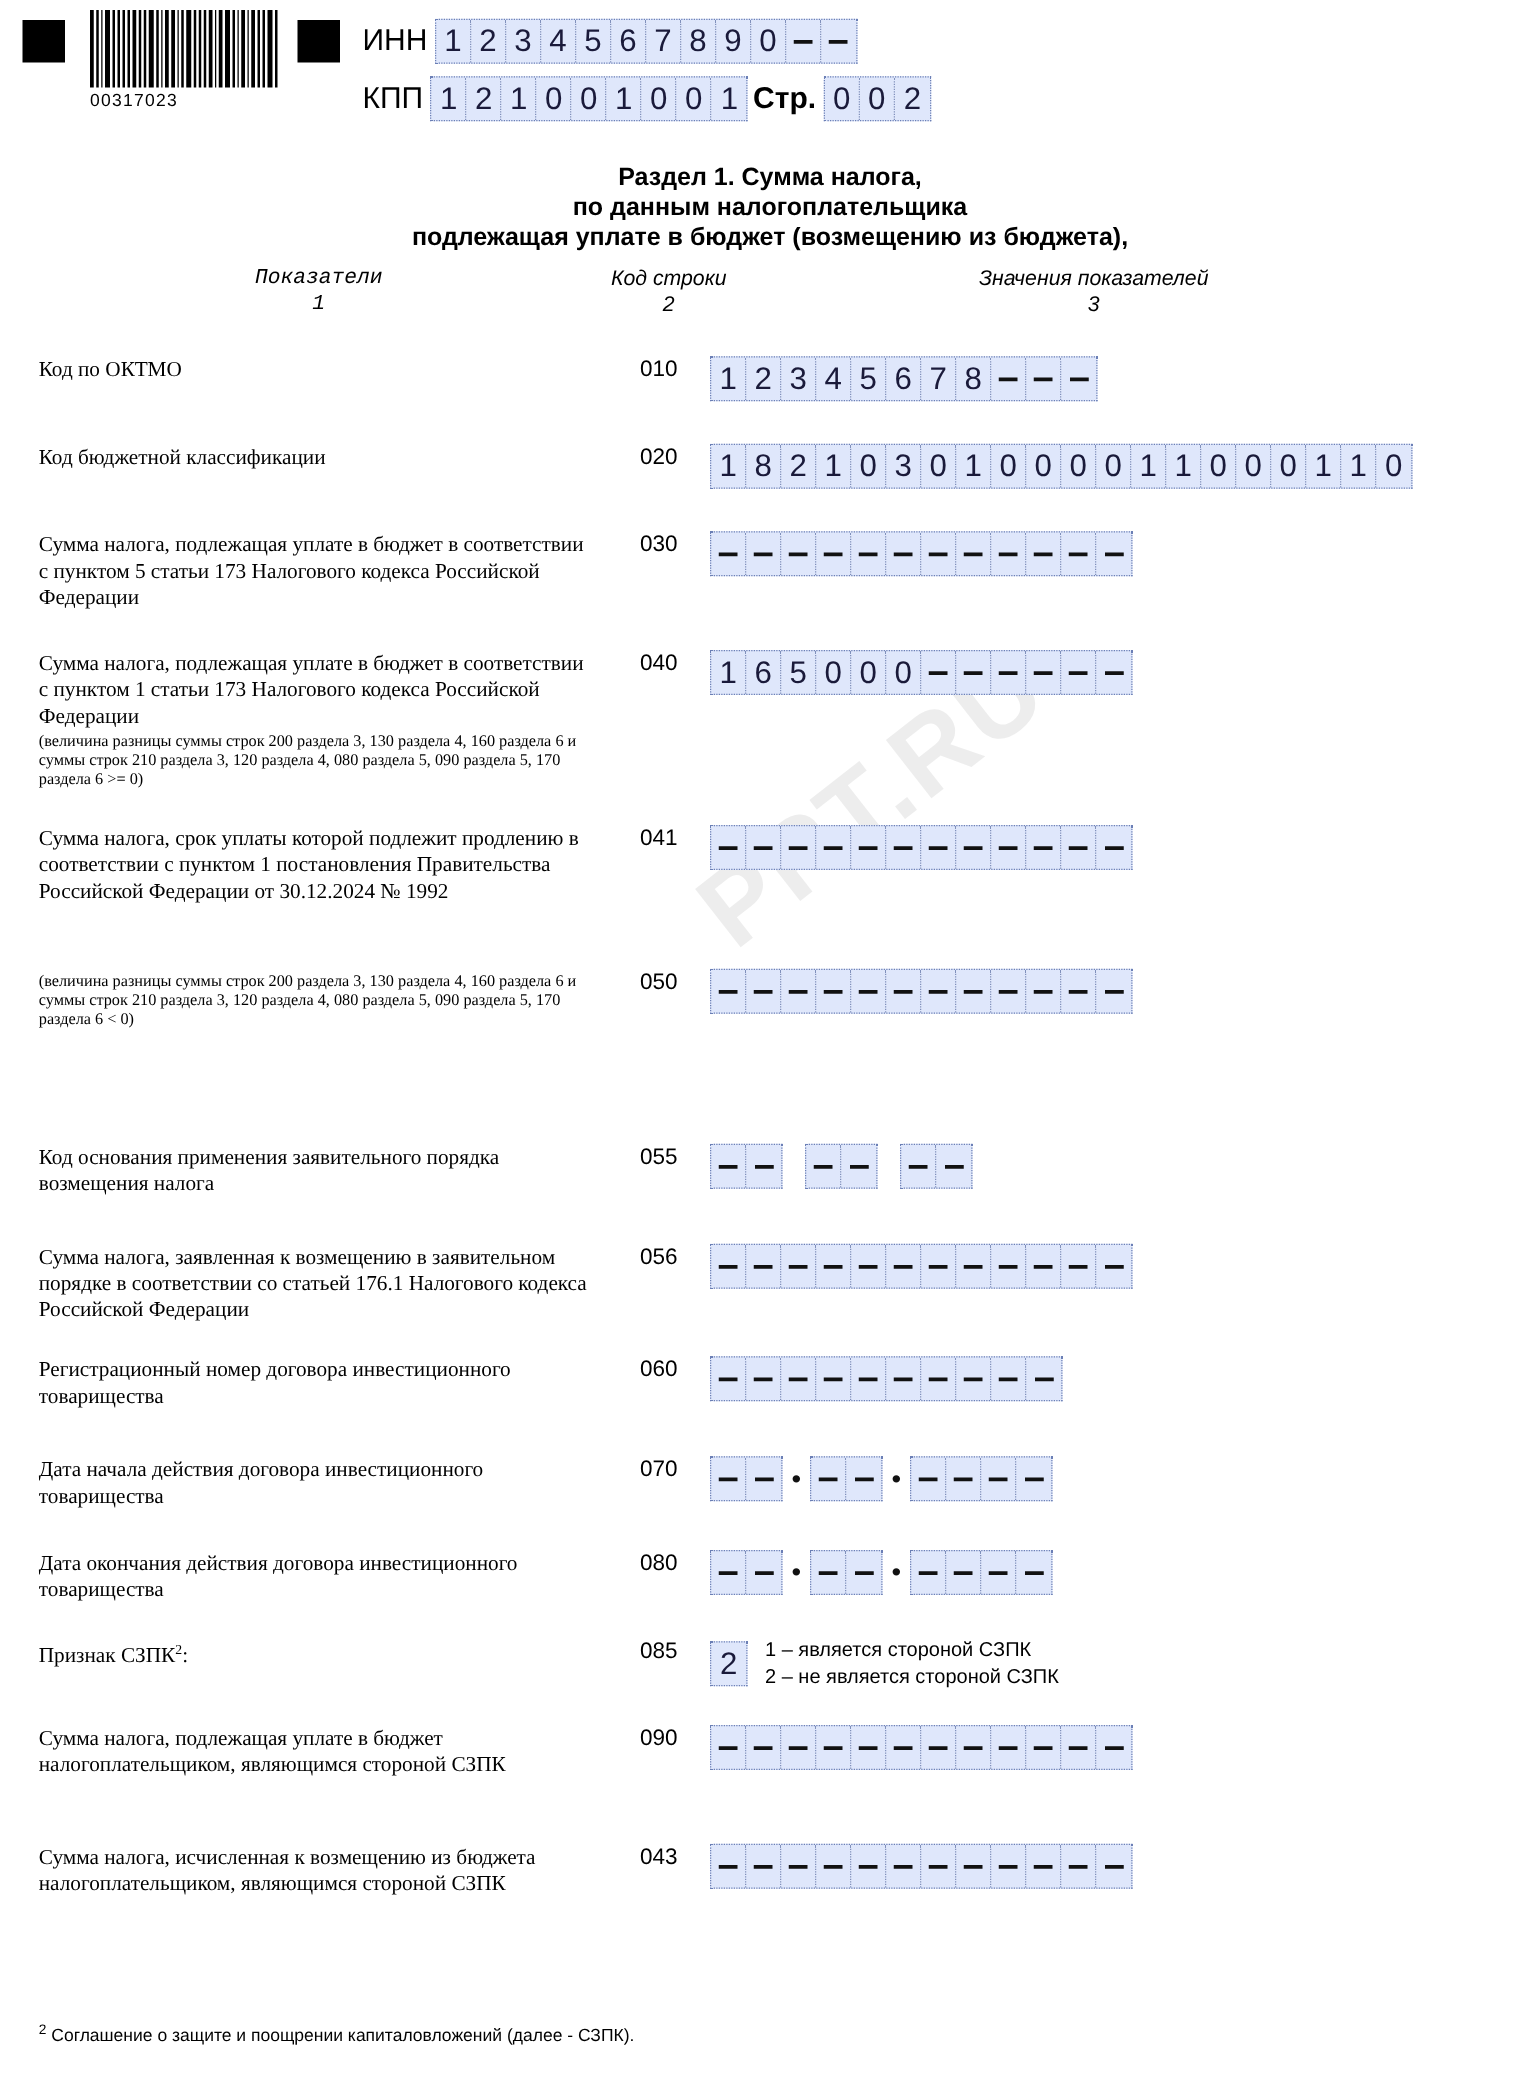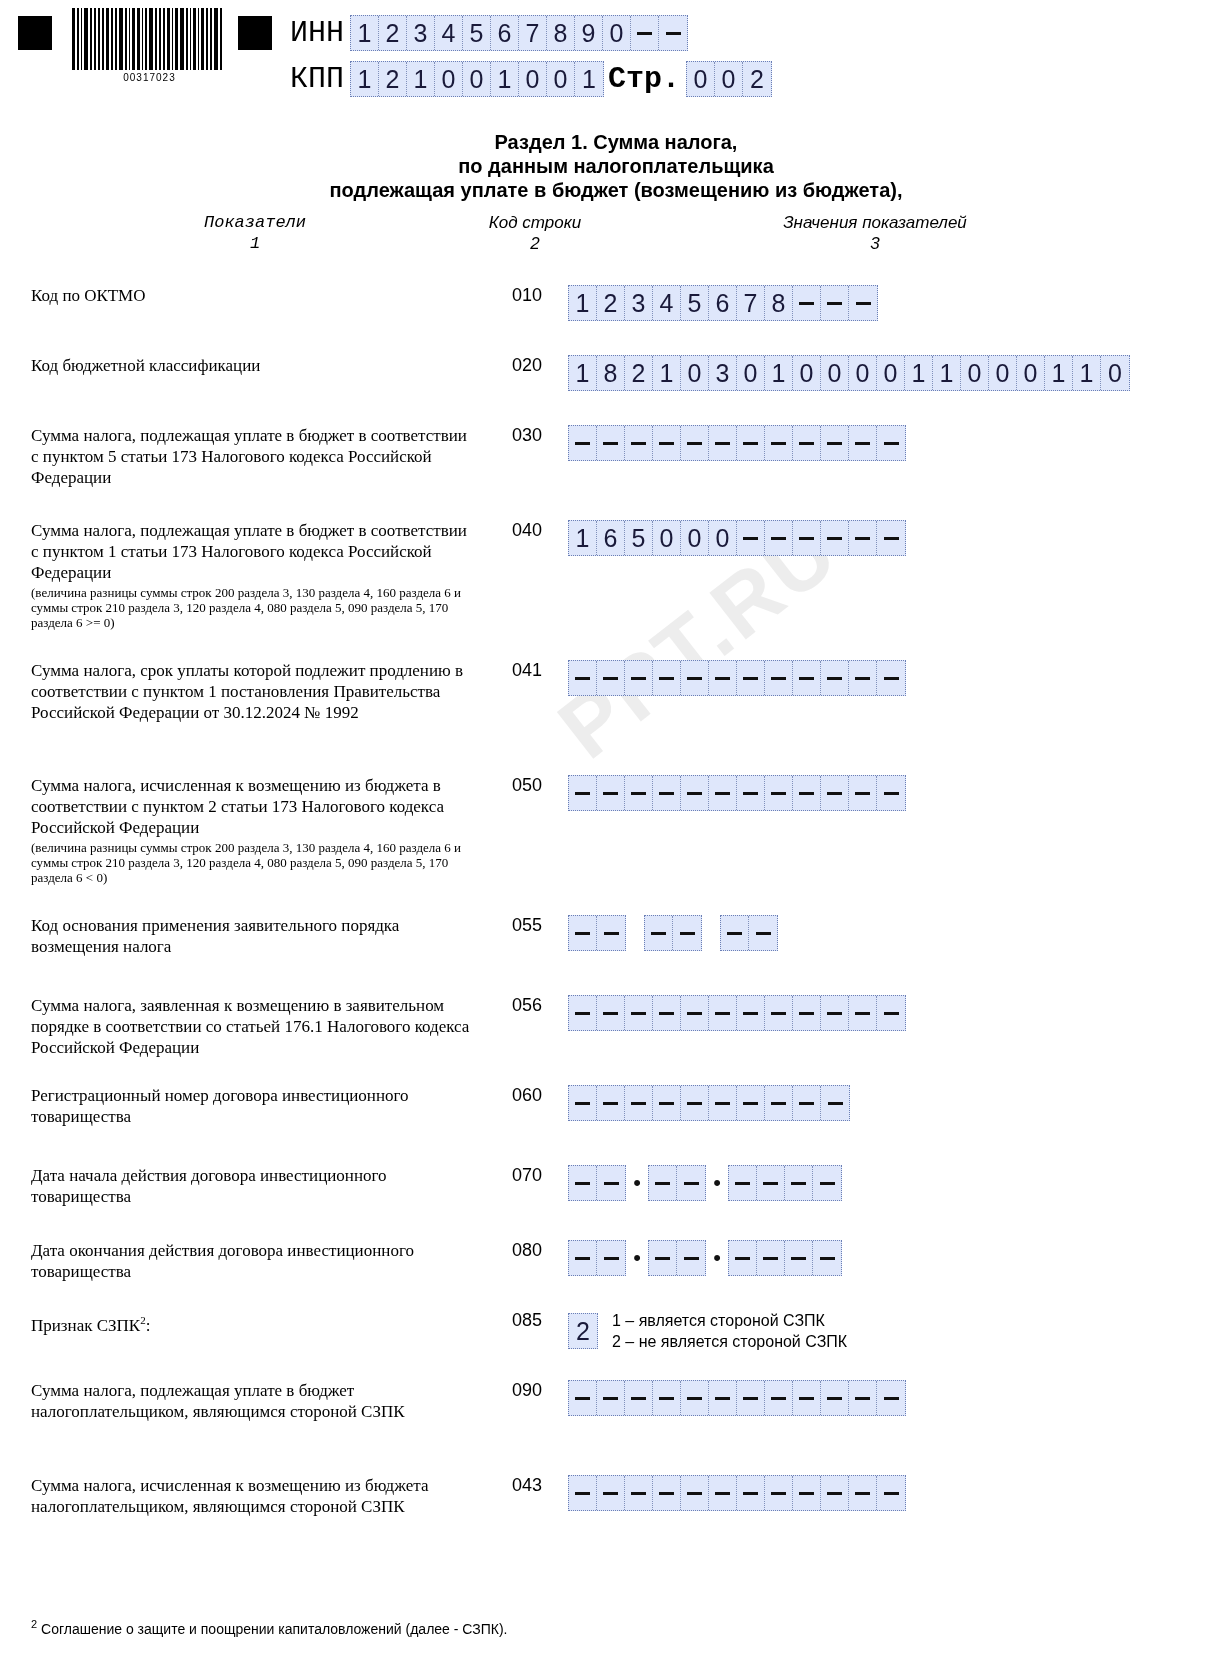--- a/index.html
+++ b/index.html
@@ -46,40 +46,40 @@
     background: #000;
     height: 62px;
     margin-right: 2px;
   }
   .barcode-nums {
     position: absolute;
     left: 72px;
     top: 72px;
     width: 155px;
     display: flex;
-    justify-content: center;
-    font-size: 10px;
+    justify-content: flex-start;
+    font-size: 14px;
     font-family: "Liberation Sans", sans-serif;
     letter-spacing: 1px;
   }
 
   .idline {
     position: absolute;
     display: flex;
     align-items: center;
     height: 38px;
   }
   .idline.inn { left: 290px; top: 14px; }
   .idline.kpp { left: 290px; top: 60px; }
   .idlabel {
-    font-size: 30px;
+    font-size: 24px;
     font-weight: normal;
     letter-spacing: 0px;
     margin-right: 6px;
-    font-family: Liberation Mono, monospace;
+    font-family: Liberation Sans, sans-serif;
   }
   .idlabel.bold { font-weight: bold; }
 
   
   .cells {
     display: flex;
     background: #dfe7fb;
     border: 1px dotted #6b7fb5;
     box-sizing: content-box;
   }
@@ -435,21 +435,21 @@
           <span class="c dash"></span>
           <span class="c dash"></span>
           <span class="c dash"></span>
           <span class="c dash"></span>
           <span class="c dash"></span>
           <span class="c dash"></span>
         </span>
       </div>
     </div>
     <div class="row" style="top: 775px;">
-      <div class="label"><span>Сумма налога, исчисленная к возмещению из бюджета в соответствии с пунктом 2 статьи 173 Налогового кодекса Российской Федерации</span><span class="fine">(величина разницы суммы строк 200 раздела 3, 130 раздела 4, 160 раздела 6 и суммы строк 210 раздела 3, 120 раздела 4, 080 раздела 5, 090 раздела 5, 170 раздела 6 &lt; 0)</span></div>
+      <div class="label"><span class="fine">(величина разницы суммы строк 200 раздела 3, 130 раздела 4, 160 раздела 6 и суммы строк 210 раздела 3, 120 раздела 4, 080 раздела 5, 090 раздела 5, 170 раздела 6 &lt; 0)</span></div>
       <div class="code">050</div>
       <div class="valwrap">
         <span class="cells">
           <span class="c dash"></span>
           <span class="c dash"></span>
           <span class="c dash"></span>
           <span class="c dash"></span>
           <span class="c dash"></span>
           <span class="c dash"></span>
           <span class="c dash"></span>

